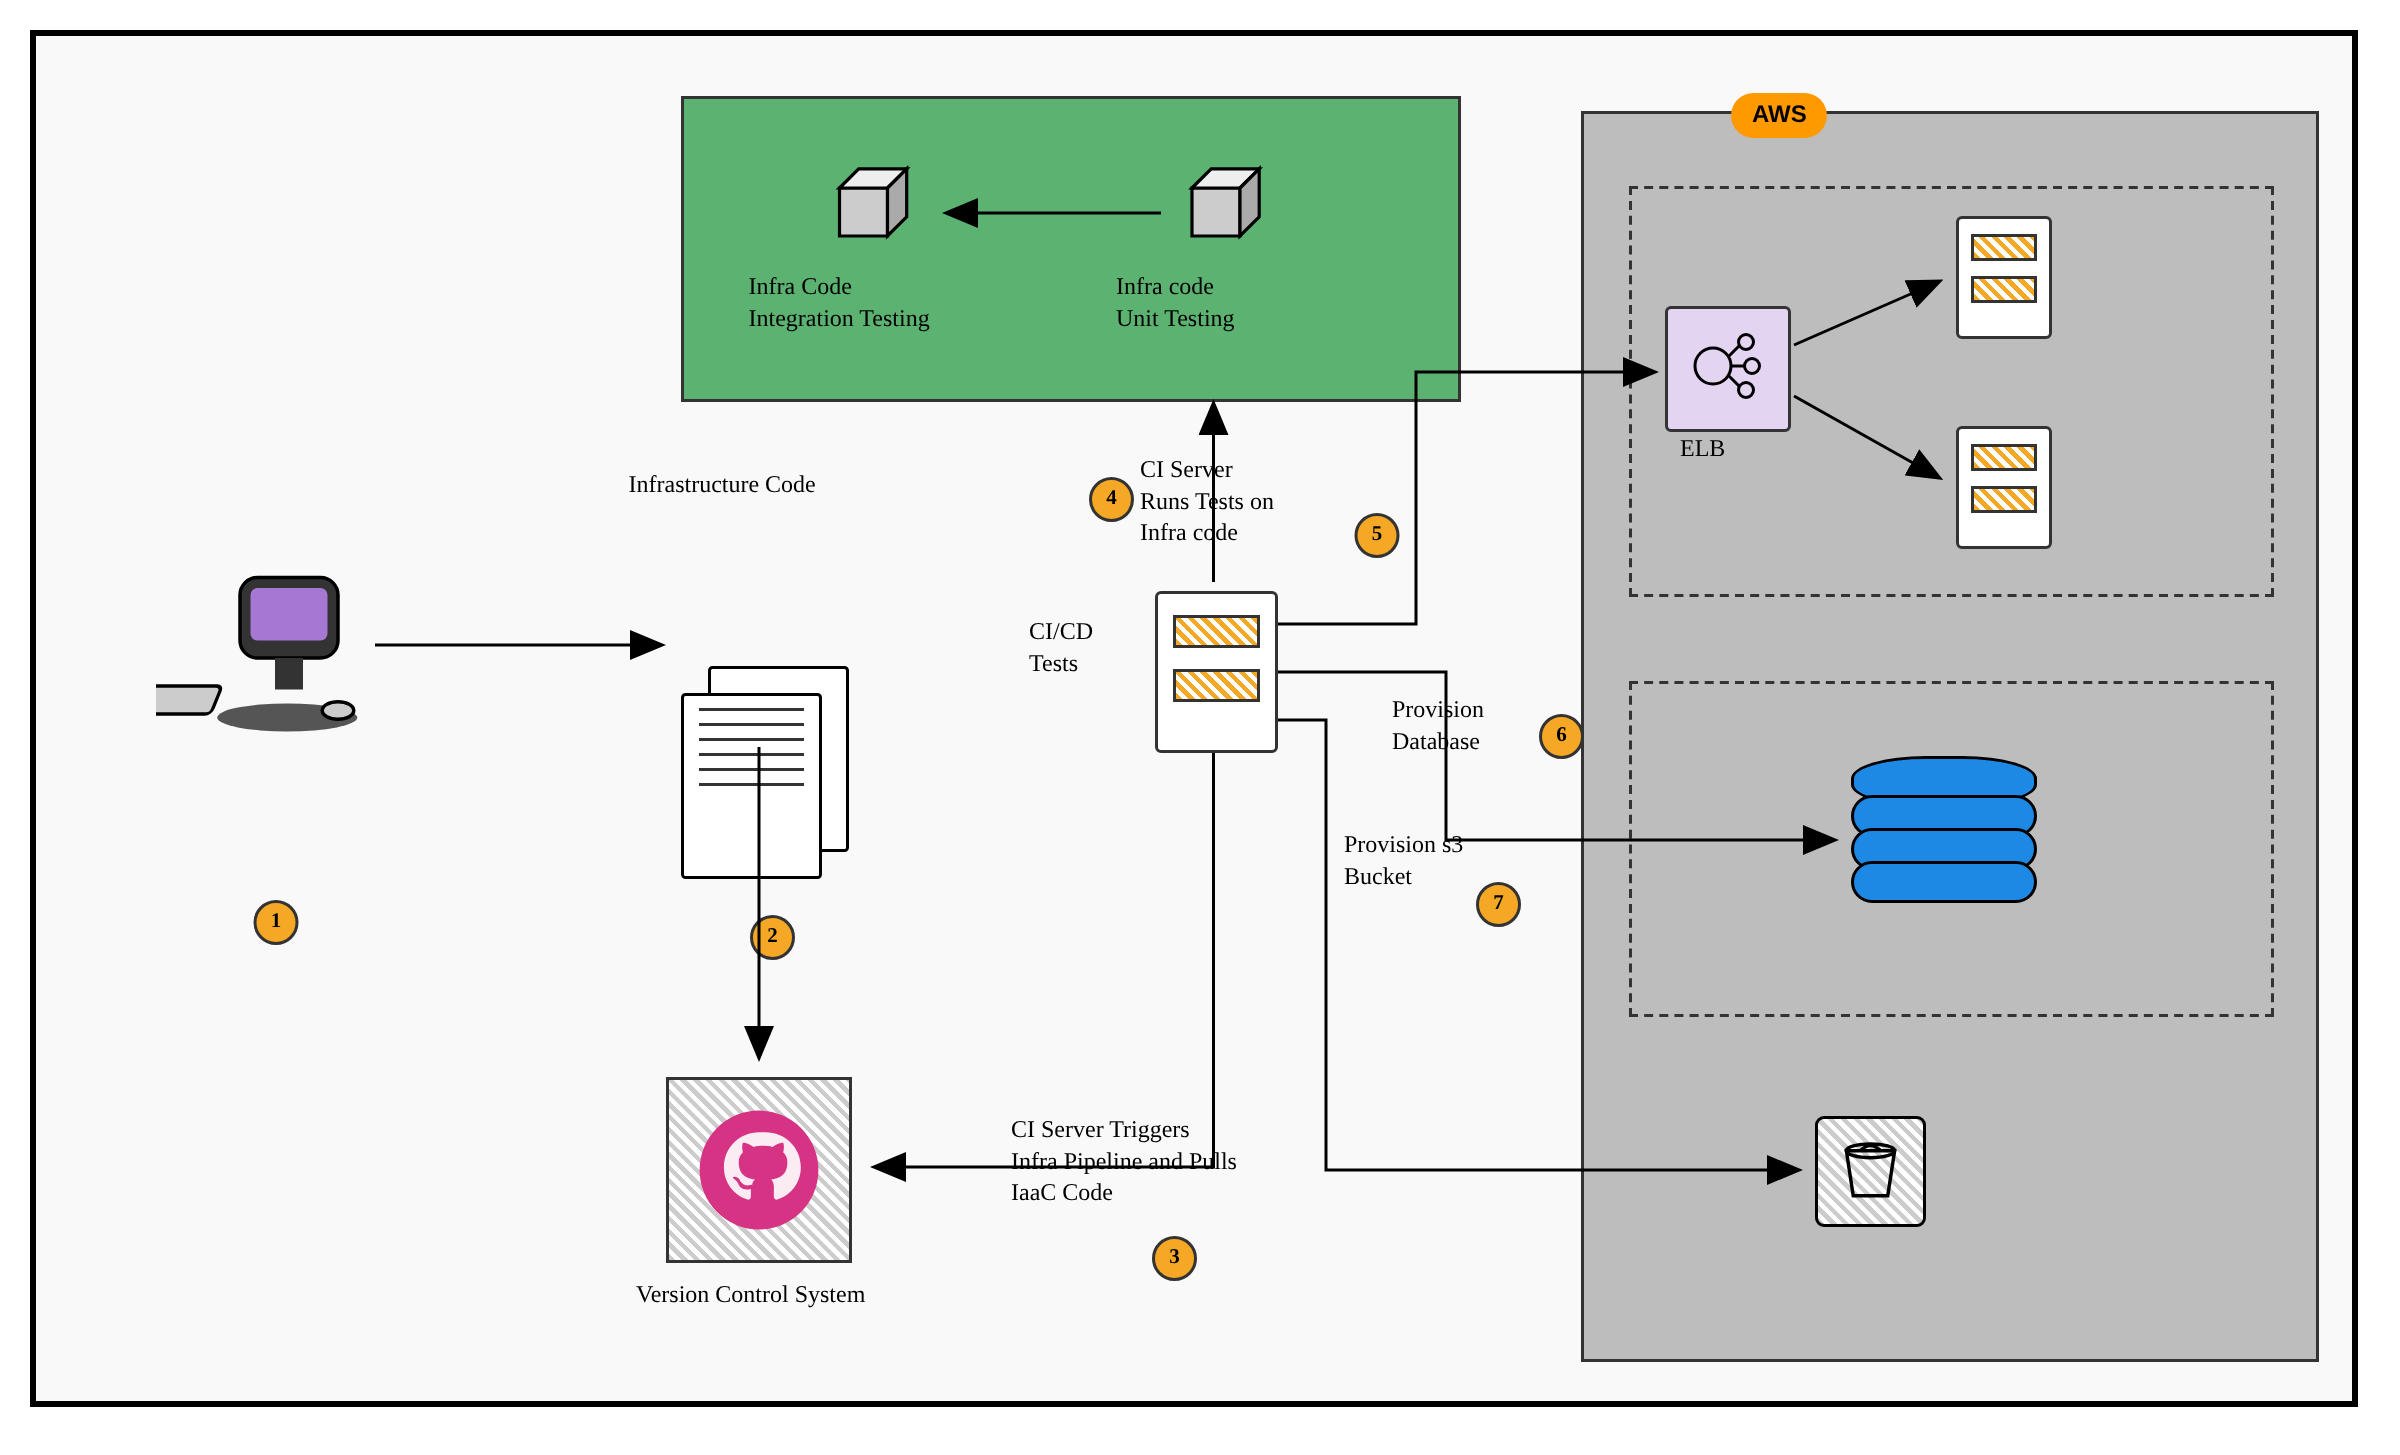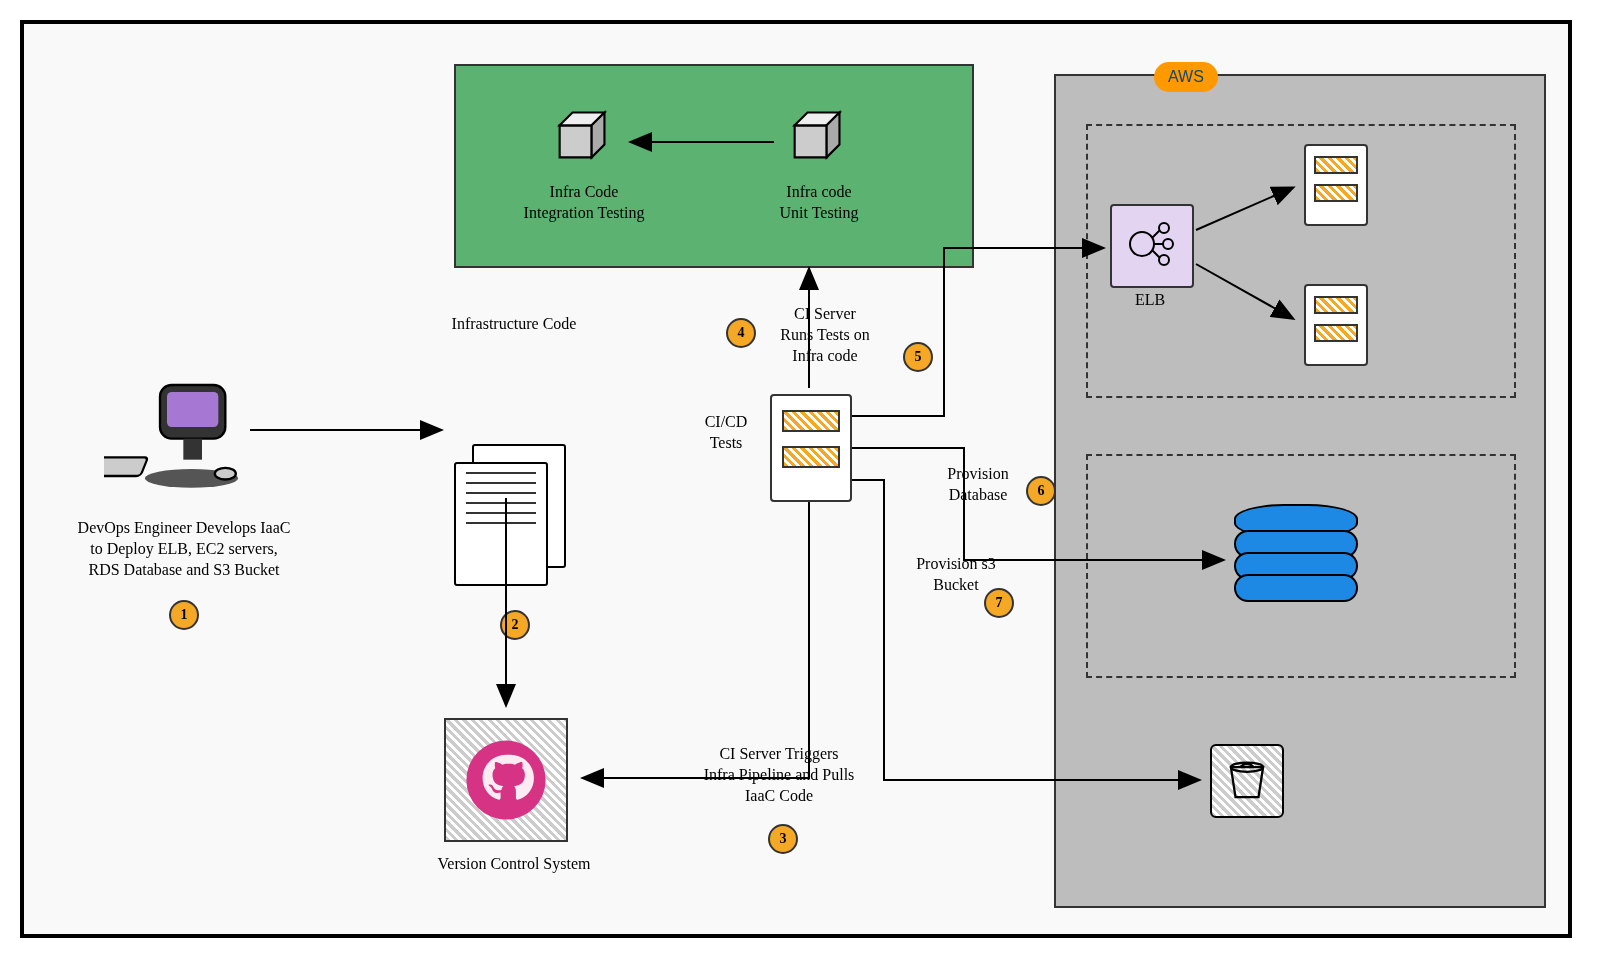--- a/index.html
+++ b/index.html
@@ -1,27 +1,27 @@
 <!DOCTYPE html>
 <html><head>
 <meta charset="utf-8">
 <style>
   html,body{margin:0;padding:0;width:1600px;height:970px;background:#fff}
   body{position:relative;font-family:'Comic Sans MS','Segoe Script',cursive;font-size:16px;color:#000}
   .frame{position:absolute;left:20px;top:20px;width:1544px;height:910px;border:4px solid #000;background:#f9f9f9}
   .el{position:absolute}
   
   .aws-panel{background:#bdbdbd;border:2px solid #333}
-  .aws-badge{background:#f90;color:#0c4a6e;border-radius:20px;padding:6px 14px;font-weight:normal;font-family:Arial,sans-serif}
+  .aws-badge{background:#f90;color:#000000;border-radius:20px;padding:6px 14px;font-weight:bold;font-family:Arial,sans-serif}
   .dashed-box{border:2px dashed #333}
   .testing-box{background:#5cb270;border:2px solid #333}
   .hatched{background:repeating-linear-gradient(45deg,#ccc,#ccc 3px,#fff 3px,#fff 6px);border:2px solid #333}
   .hatched-orange{background:repeating-linear-gradient(45deg,#f4a825,#f4a825 3px,#fff 3px,#fff 6px);border:2px solid #333}
   .badge-num{width:26px;height:26px;border-radius:50%;background:#f4a825;border:2px solid #333;display:flex;align-items:center;justify-content:center;font-weight:bold;font-size:14px}
-  .caption{text-align:center;line-height:1.3}
+  .caption{line-height:1.3}
   .db-cyl{position:relative}
   .db-disc{width:100%;height:24px;background:#1e88e5;border:2px solid #000;border-radius:14px;position:absolute;left:0}
   .db-top{width:100%;height:30px;background:#1e88e5;border:2px solid #000;border-radius:50px/15px;position:absolute;top:0;left:0}
   .bucket{width:70px;height:70px;border:2px solid #000;border-radius:6px}
   .bucket svg{width:46px;height:46px;margin:12px}
   .server-box{border:2px solid #333;border-radius:4px;background:#fff}
   .cube{width:64px;height:64px}
   .cube svg{width:64px;height:64px}
   .doc-stack{position:relative;width:110px;height:140px}
   .doc{position:absolute;width:90px;height:120px;background:#fff;border:2px solid #000;border-radius:3px}
@@ -101,23 +101,20 @@
   <div class="el computer" style="left:80px;top:350px">
     <svg viewBox="0 0 120 100">
       <ellipse cx="75" cy="88" rx="40" ry="8" fill="#555"></ellipse>
       <rect x="48" y="8" width="56" height="46" rx="10" fill="#333" stroke="#000" stroke-width="2"></rect>
       <rect x="54" y="14" width="44" height="30" rx="4" fill="#a678d4"></rect>
       <rect x="68" y="54" width="16" height="18" fill="#333"></rect>
       <rect x="8" y="70" width="58" height="16" rx="3" fill="#ccc" stroke="#000" stroke-width="2" transform="skewX(-22)"></rect>
       <ellipse cx="104" cy="84" rx="9" ry="5" fill="#ccc" stroke="#000" stroke-width="2"></ellipse>
     </svg>
   </div>
-  <div class="el caption" style="left:40px;top:494px;width:240px;white-space:pre-line">DevOps Engineer Develops IaaC
-to Deploy ELB, EC2 servers,
-RDS Database and S3 Bucket</div>
   <div class="el badge-num" style="left:145px;top:576px">1</div>
 
   <div class="el caption" style="left:395px;top:290px;width:190px">Infrastructure Code</div>
   <div class="el doc-stack" style="left:430px;top:320px">
     <div class="doc back"></div>
     <div class="doc front">
       <div class="doc-line"></div>
         <div class="doc-line"></div>
         <div class="doc-line"></div>
       <div class="doc-line"></div>

